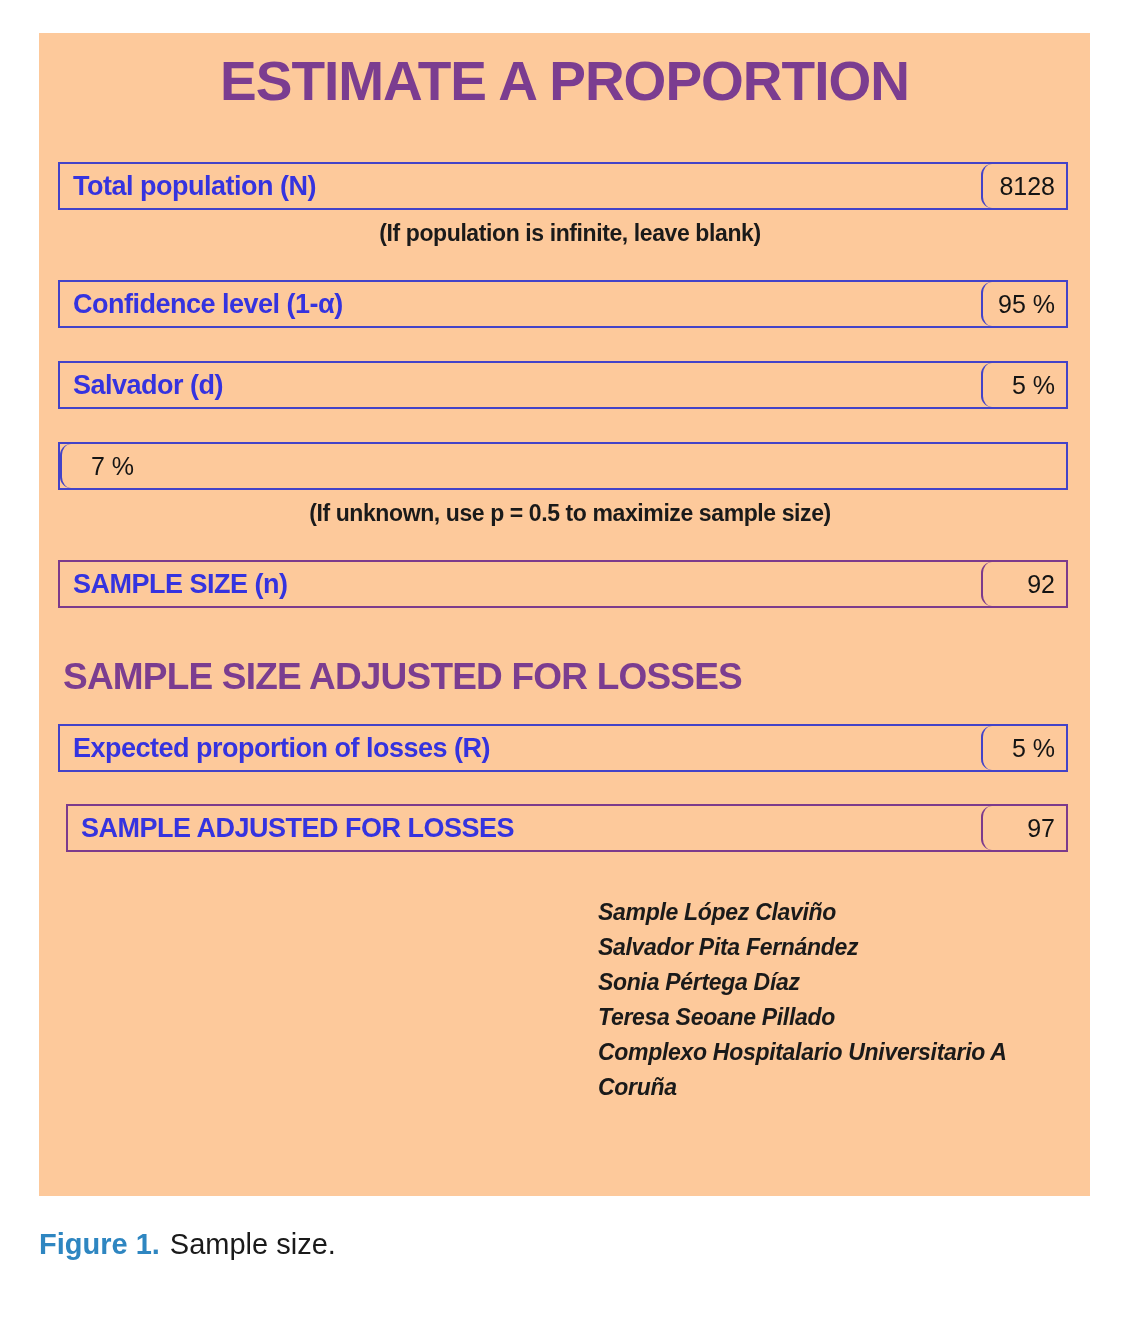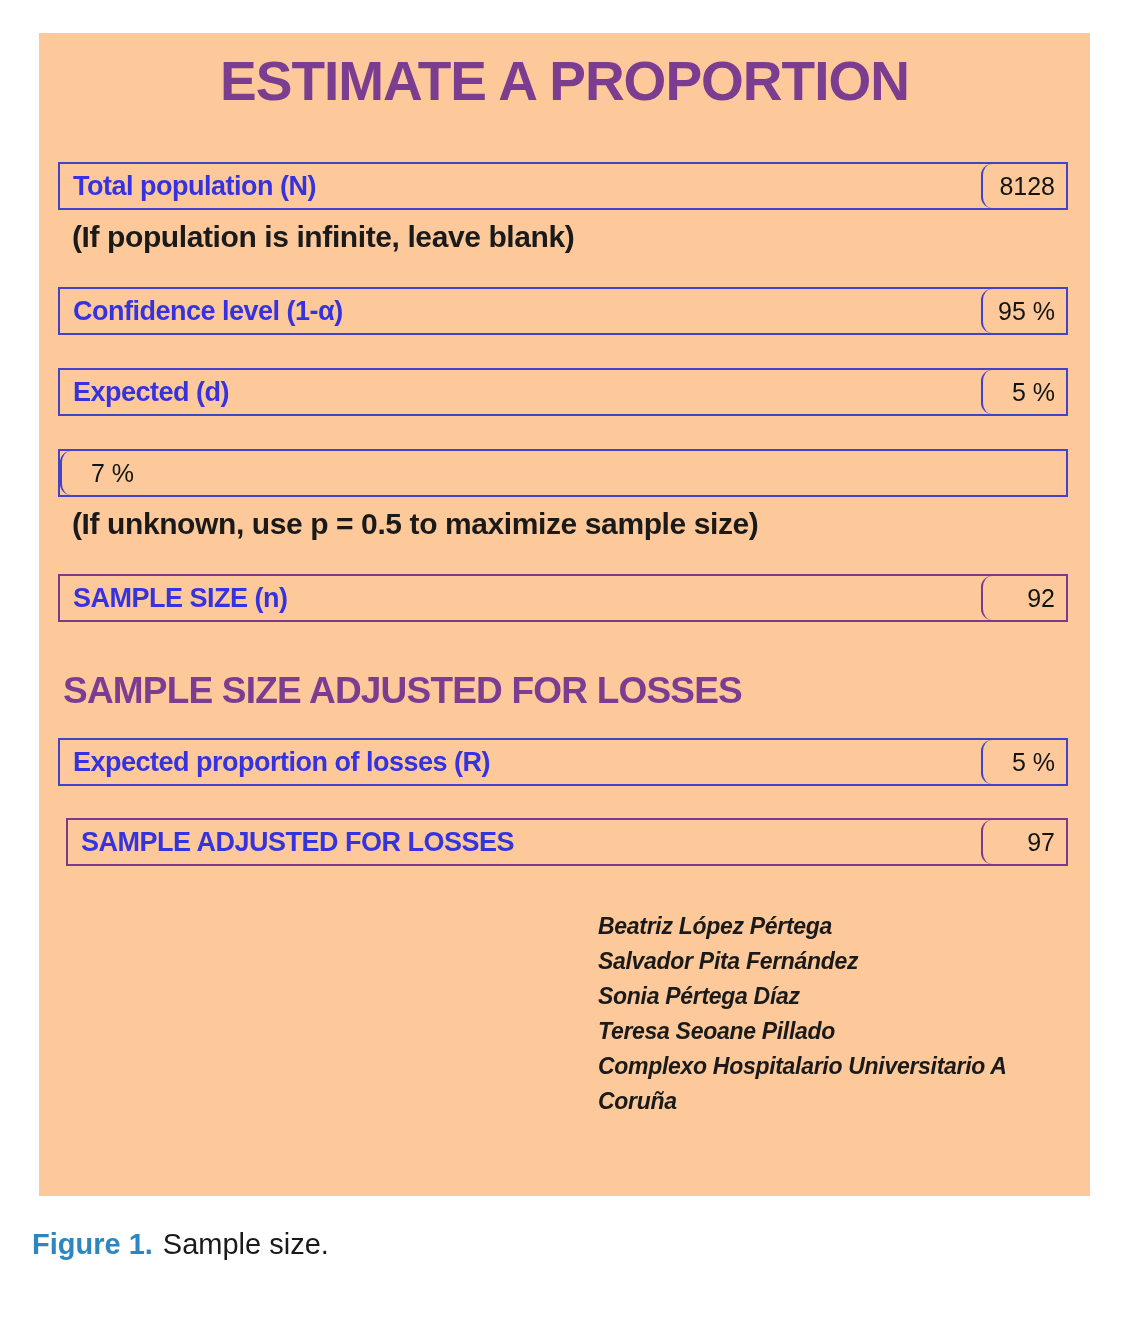--- a/index.html
+++ b/index.html
@@ -29,20 +29,21 @@
     text-align: center;
     font-size: 55px;
     font-weight: bold;
     letter-spacing: -1px;
     color: #7B3D90;
   }
   .fields { margin-top: 49px; }
   .field-block {
     margin-left: 19px;
     margin-right: 22px;
+    text-align: center;
   }
   .field-block + .field-block { margin-top: 33px; }
   .row {
     display: flex;
     height: 48px;
     box-sizing: border-box;
     border: 2px solid #4343C8;
     background: #FDC99B;
   }
   .row.purple { border-color: #7C3A8C; }
@@ -66,21 +67,21 @@
     align-items: center;
     justify-content: flex-end;
     padding-right: 11px;
     font-size: 25px;
     color: #141414;
     border-radius: 11px;
   }
   .row.purple .row-value { border-left-color: #7C3A8C; }
   .note {
     margin: 10px 0 0 14px;
-    font-size: 30px;
+    font-size: 23px;
     font-weight: bold;
     letter-spacing: -0.4px;
     color: #1a1a1a;
   }
   .section-heading {
     margin: 48px 0 0 24px;
     font-size: 37px;
     font-weight: bold;
     letter-spacing: -0.8px;
     color: #7B3D90;
@@ -94,21 +95,21 @@
   .credit-line {
     font-size: 23px;
     font-weight: bold;
     font-style: italic;
     letter-spacing: -0.3px;
     color: #1a1a1a;
     line-height: 35px;
   }
   .caption {
     position: absolute;
-    left: 32px;
+    left: 39px;
     top: 1228px;
     margin: 0;
     font-size: 29px;
     color: #1a1a1a;
   }
   .caption-label {
     font-weight: bold;
     color: #2E86C1;
     margin-right: 10px;
   }
@@ -132,21 +133,21 @@
   <div class="field-block">
     <div class="row">
       <div class="row-label">Confidence level (1-α)</div>
       <div class="row-value">95 %</div>
     </div>
 
   </div>
 
   <div class="field-block">
     <div class="row">
-      <div class="row-label">Expected (d)</div>
+      <div class="row-label">Salvador (d)</div>
       <div class="row-value">5 %</div>
     </div>
 
   </div>
 
   <div class="field-block">
     <div class="row">
       <div class="row-value">7 %</div>
     </div>
     <div class="note">(If unknown, use p = 0.5 to maximize sample size)</div>
@@ -175,21 +176,21 @@
   <div class="field-block">
     <div class="row purple">
       <div class="row-label">SAMPLE ADJUSTED FOR LOSSES</div>
       <div class="row-value">97</div>
     </div>
 
   </div>
 </div>
 
     <div class="credits" id="credits">
-        <div class="credit-line">Beatriz López Pértega</div>
+        <div class="credit-line">Sample López Claviño</div>
         <div class="credit-line">Salvador Pita Fernández</div>
         <div class="credit-line">Sonia Pértega Díaz</div>
         <div class="credit-line">Teresa Seoane Pillado</div>
         <div class="credit-line">Complexo Hospitalario Universitario A Coruña</div>
       </div>
   </div>
 
   <p class="caption">
     <span class="caption-label">Figure 1.</span><span>Sample size.</span>
   </p>

